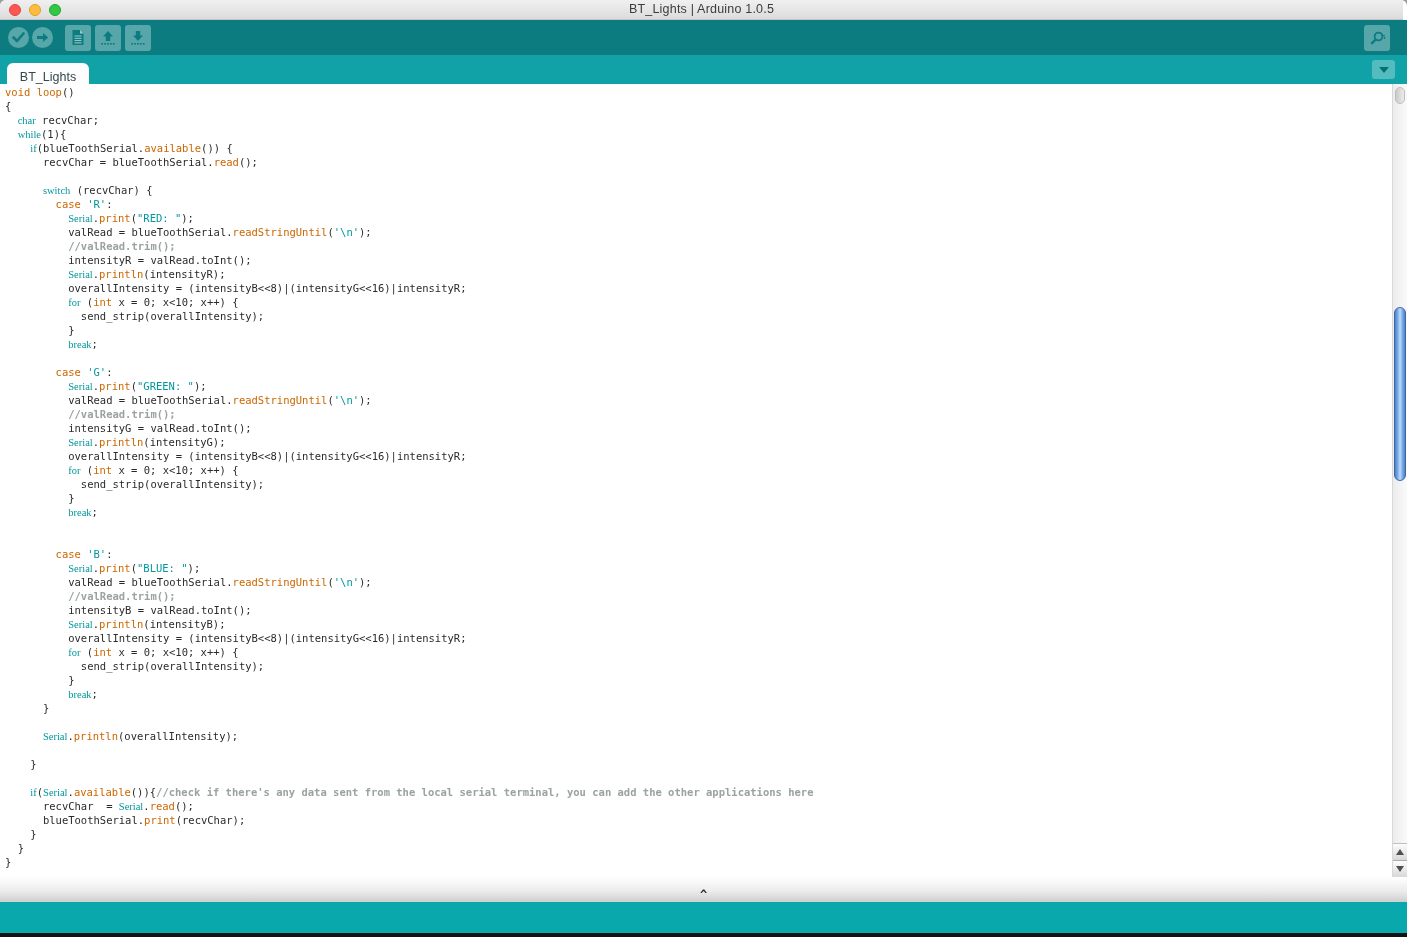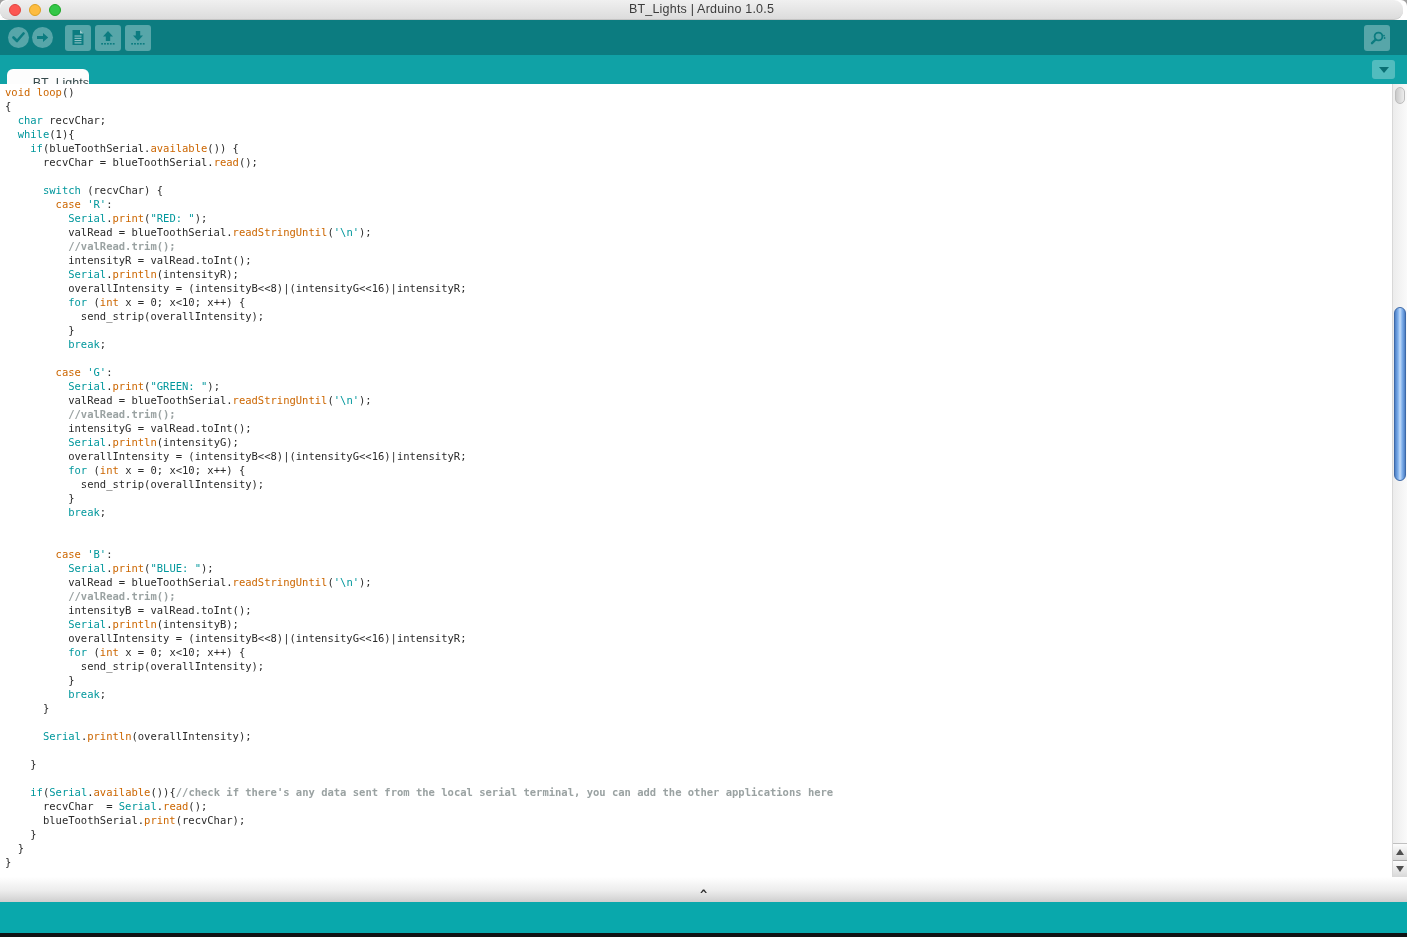--- a/index.html
+++ b/index.html
@@ -6,21 +6,20 @@
   .window{
     position:relative;width:1407px;height:937px;overflow:hidden;
     font-family:"Liberation Sans",sans-serif;background:#fff;
     border-radius:6px 6px 0 0;
   }
   
   .titlebar{
     position:absolute;top:0;left:0;right:4px;height:19px;
     background:linear-gradient(#F0F0F0,#DCDCDC);
     border-bottom:1px solid #C4C4C4;
-    border-radius:9px;
   }
   .title{
     text-align:center;font-size:12.5px;line-height:19px;color:#3C3C3C;letter-spacing:.2px;
   }
   .traffic{position:absolute;left:9px;top:4px;display:flex;gap:8px;}
   .tl{width:12px;height:12px;border-radius:50%;box-sizing:border-box;display:block;}
   .tl.red{background:#FC5753;border:1px solid #E0443E;}
   .tl.yellow{background:#FDBC40;border:1px solid #DEA023;}
   .tl.green{background:#33C748;border:1px solid #1DA626;}
   
@@ -36,43 +35,43 @@
   .tb-btn.round{width:21px;height:21px;border-radius:50%;margin-right:3px;}
   .tb-btn.square{width:26px;height:26px;border-radius:3px;margin-right:4px;}
   .tb-group .tb-btn:nth-child(3){margin-left:9px;}
   .tb-btn-right{position:absolute;right:13px;top:5px;width:25px;height:25px;border-radius:3px;}
   .tb-icon{display:flex;align-items:center;justify-content:center;}
   
   .tabbar{
     position:absolute;top:55px;left:0;right:0;height:29px;background:#10A2A6;
   }
   .tab{
-    position:absolute;left:7px;top:14px;width:82px;height:27px;
+    position:absolute;left:7px;top:8px;width:82px;height:27px;
     background:#FDFDFD;border-radius:6px 6px 0 0;
-    display:flex;align-items:center;justify-content:flex-end;cursor:pointer;
+    display:flex;align-items:center;justify-content:center;cursor:pointer;
   }
   .tab-label{font-size:12.5px;color:#35494B;}
   .tab-menu{
     position:absolute;right:12px;top:5px;width:23px;height:19px;border-radius:3px;
     background:rgba(255,255,255,.28);display:flex;align-items:center;justify-content:center;cursor:pointer;
   }
   .tri-down{width:0;height:0;border-left:5px solid transparent;border-right:5px solid transparent;border-top:6px solid #0A6F73;}
   
   .editor{
     position:absolute;top:84px;left:0;right:0;height:793px;background:#FFFFFF;overflow:hidden;
   }
   .code{
     position:absolute;top:1px;left:5px;right:20px;
     font-family:"DejaVu Sans Mono",monospace;font-size:10.5px;line-height:14px;
     white-space:pre;
   }
   .code-line{height:14px;}
   .tok-p{color:#2A2A2A;}
   .tok-k1{color:#CC6600;}
-  .tok-k2{color:#00979C;}
+  .tok-k2{color:#00979C;font-family:Liberation Serif, serif;}
   .tok-lit{color:#00979C;}
   .tok-com{color:#9AA2A2;font-weight:bold;}
   
   .scrollbar{
     position:absolute;top:0;right:0;width:15px;height:793px;
     background:linear-gradient(to right,#ECECEC,#FAFAFA);
     border-left:1px solid #D8D8D8;box-sizing:border-box;
   }
   .sb-cap{
     position:absolute;top:3px;left:2px;width:10px;height:17px;border-radius:6px;

